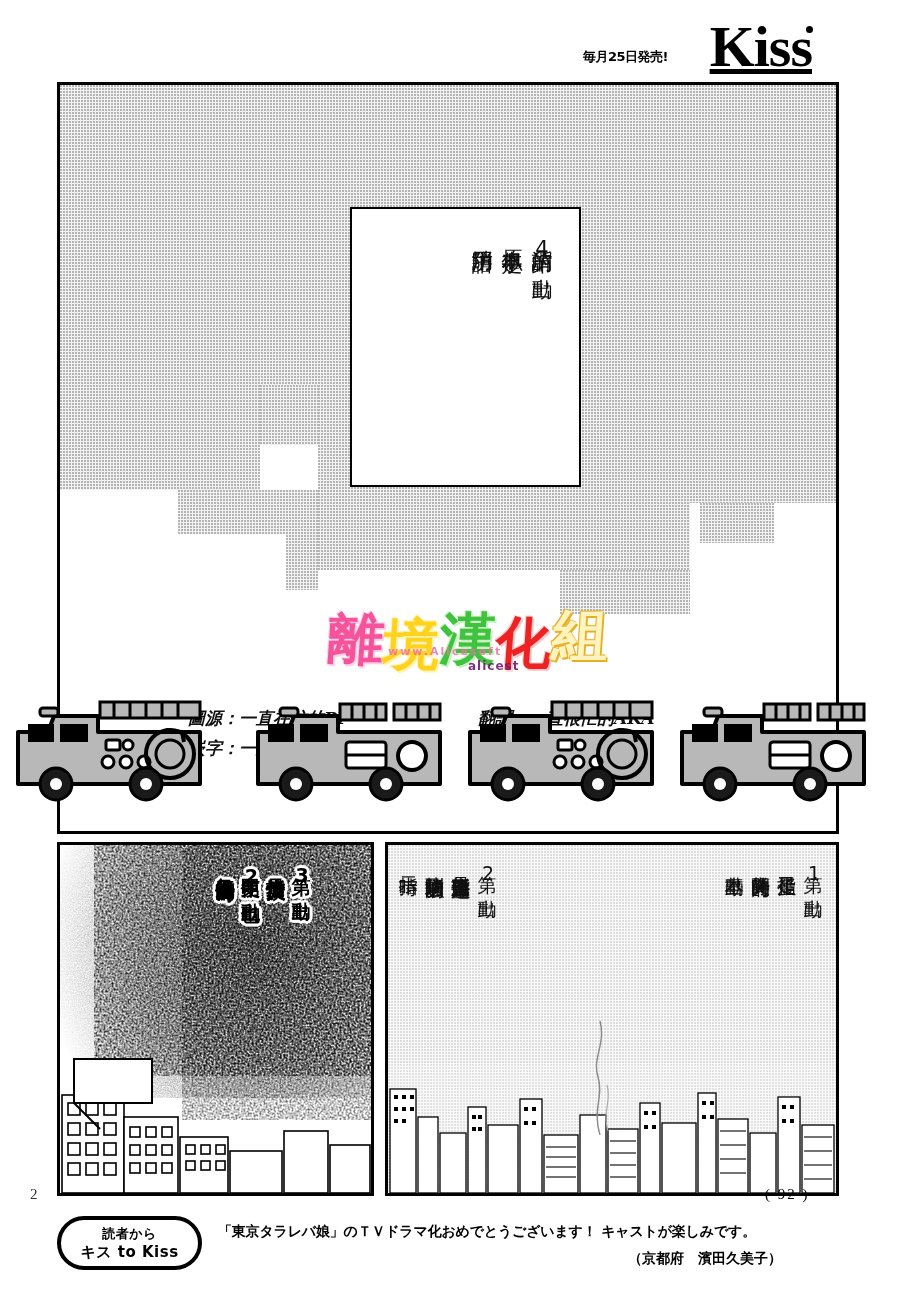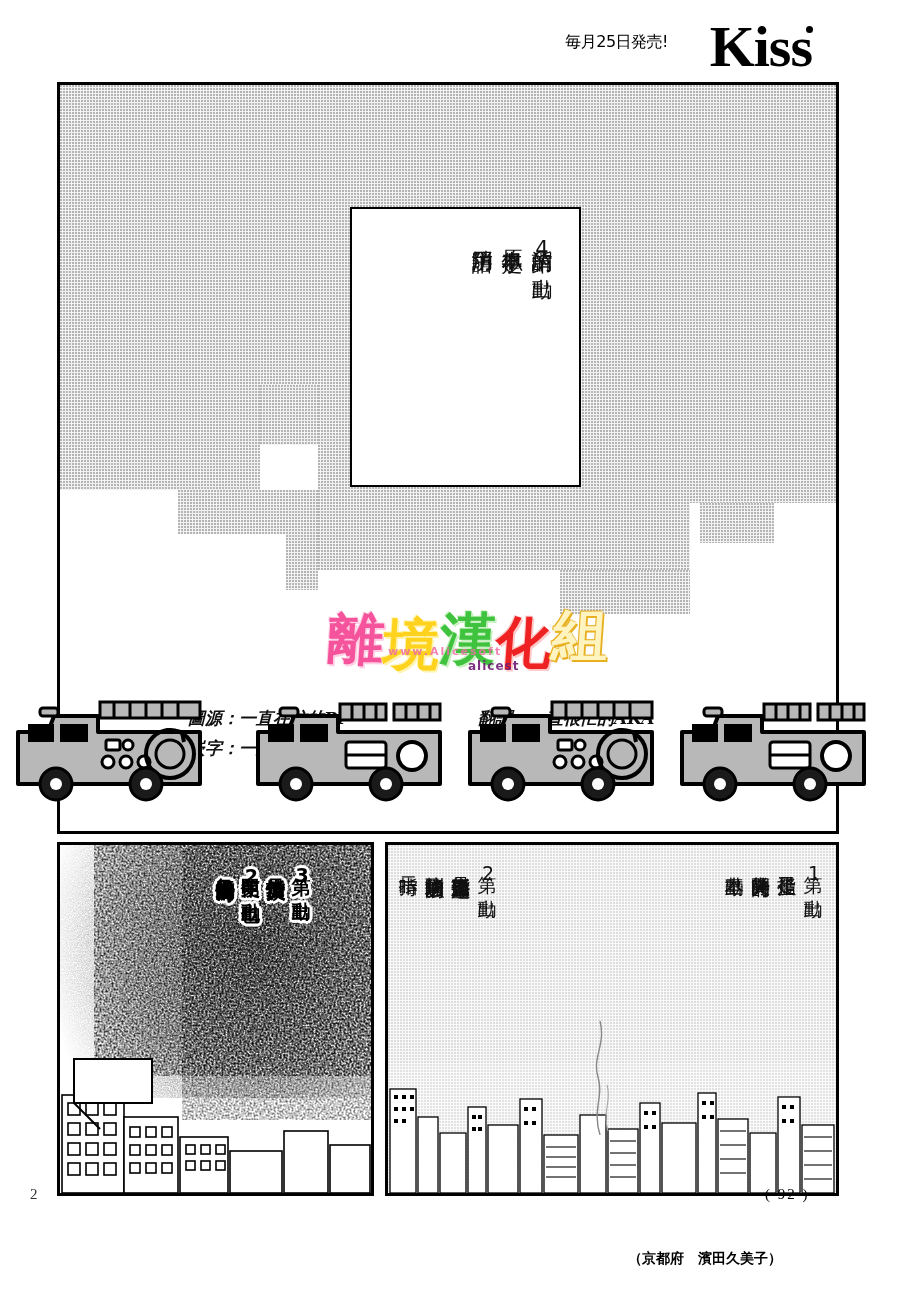--- a/index.html
+++ b/index.html
@@ -6,30 +6,31 @@
   body{
     width:900px;height:1292px;position:relative;overflow:hidden;
     font-family:"Liberation Sans","DejaVu Sans",sans-serif;
     color:#000;
   }
   .page{position:absolute;inset:0;background:#fff;}
 
   
   .masthead{position:absolute;left:0;top:14px;width:900px;height:64px;}
   .masthead-sub{
-    position:absolute;right:232px;top:18px;
-    font-size:16px;font-weight:normal;letter-spacing:-0.5px;
+    position:absolute;right:232px;top:34px;
+    font-size:13px;font-weight:bold;letter-spacing:-0.5px;
     font-family:"DejaVu Sans",sans-serif;
     white-space:nowrap;
   }
   .masthead-logo{
     position:absolute;right:88px;top:4px;
     font-family:"Liberation Serif","DejaVu Serif",serif;
     font-size:58px;font-weight:bold;line-height:1;
     letter-spacing:-1px;
+    text-decoration:underline;
   }
   .masthead-logo .dot{
     position:absolute;right:-1px;top:8px;width:7px;height:7px;border-radius:50%;
     background:#000;
   }
 
   
   .panel{position:absolute;border:3px solid #000;background:#fff;box-sizing:border-box;overflow:hidden;}
 
   #panel-top{left:57px;top:82px;width:782px;height:752px;}
@@ -455,17 +456,22 @@
         <div class="vcol-br">第2出動</div>
         <div class="vcol-br">是指事態比這還要嚴重</div>
         <div class="vcol-br">接到消防隊增強的</div>
         <div class="vcol-br">指示時</div>
       </div>
     </div>
   </div>
 
   <div id="page-marker">2</div>
 
-
+  <div id="reader-badge">
+    <div class="l1">読者から</div>
+    <div class="l2">キス to Kiss</div>
+  </div>
+
+  <div id="reader-msg">「東京タラレバ娘」のＴＶドラマ化おめでとうございます！ キャストが楽しみです。</div>
   <div id="reader-signature">（京都府　濱田久美子）</div>
   <div id="page-number">( 92 )</div>
 
 </div>
 
 </body></html>

